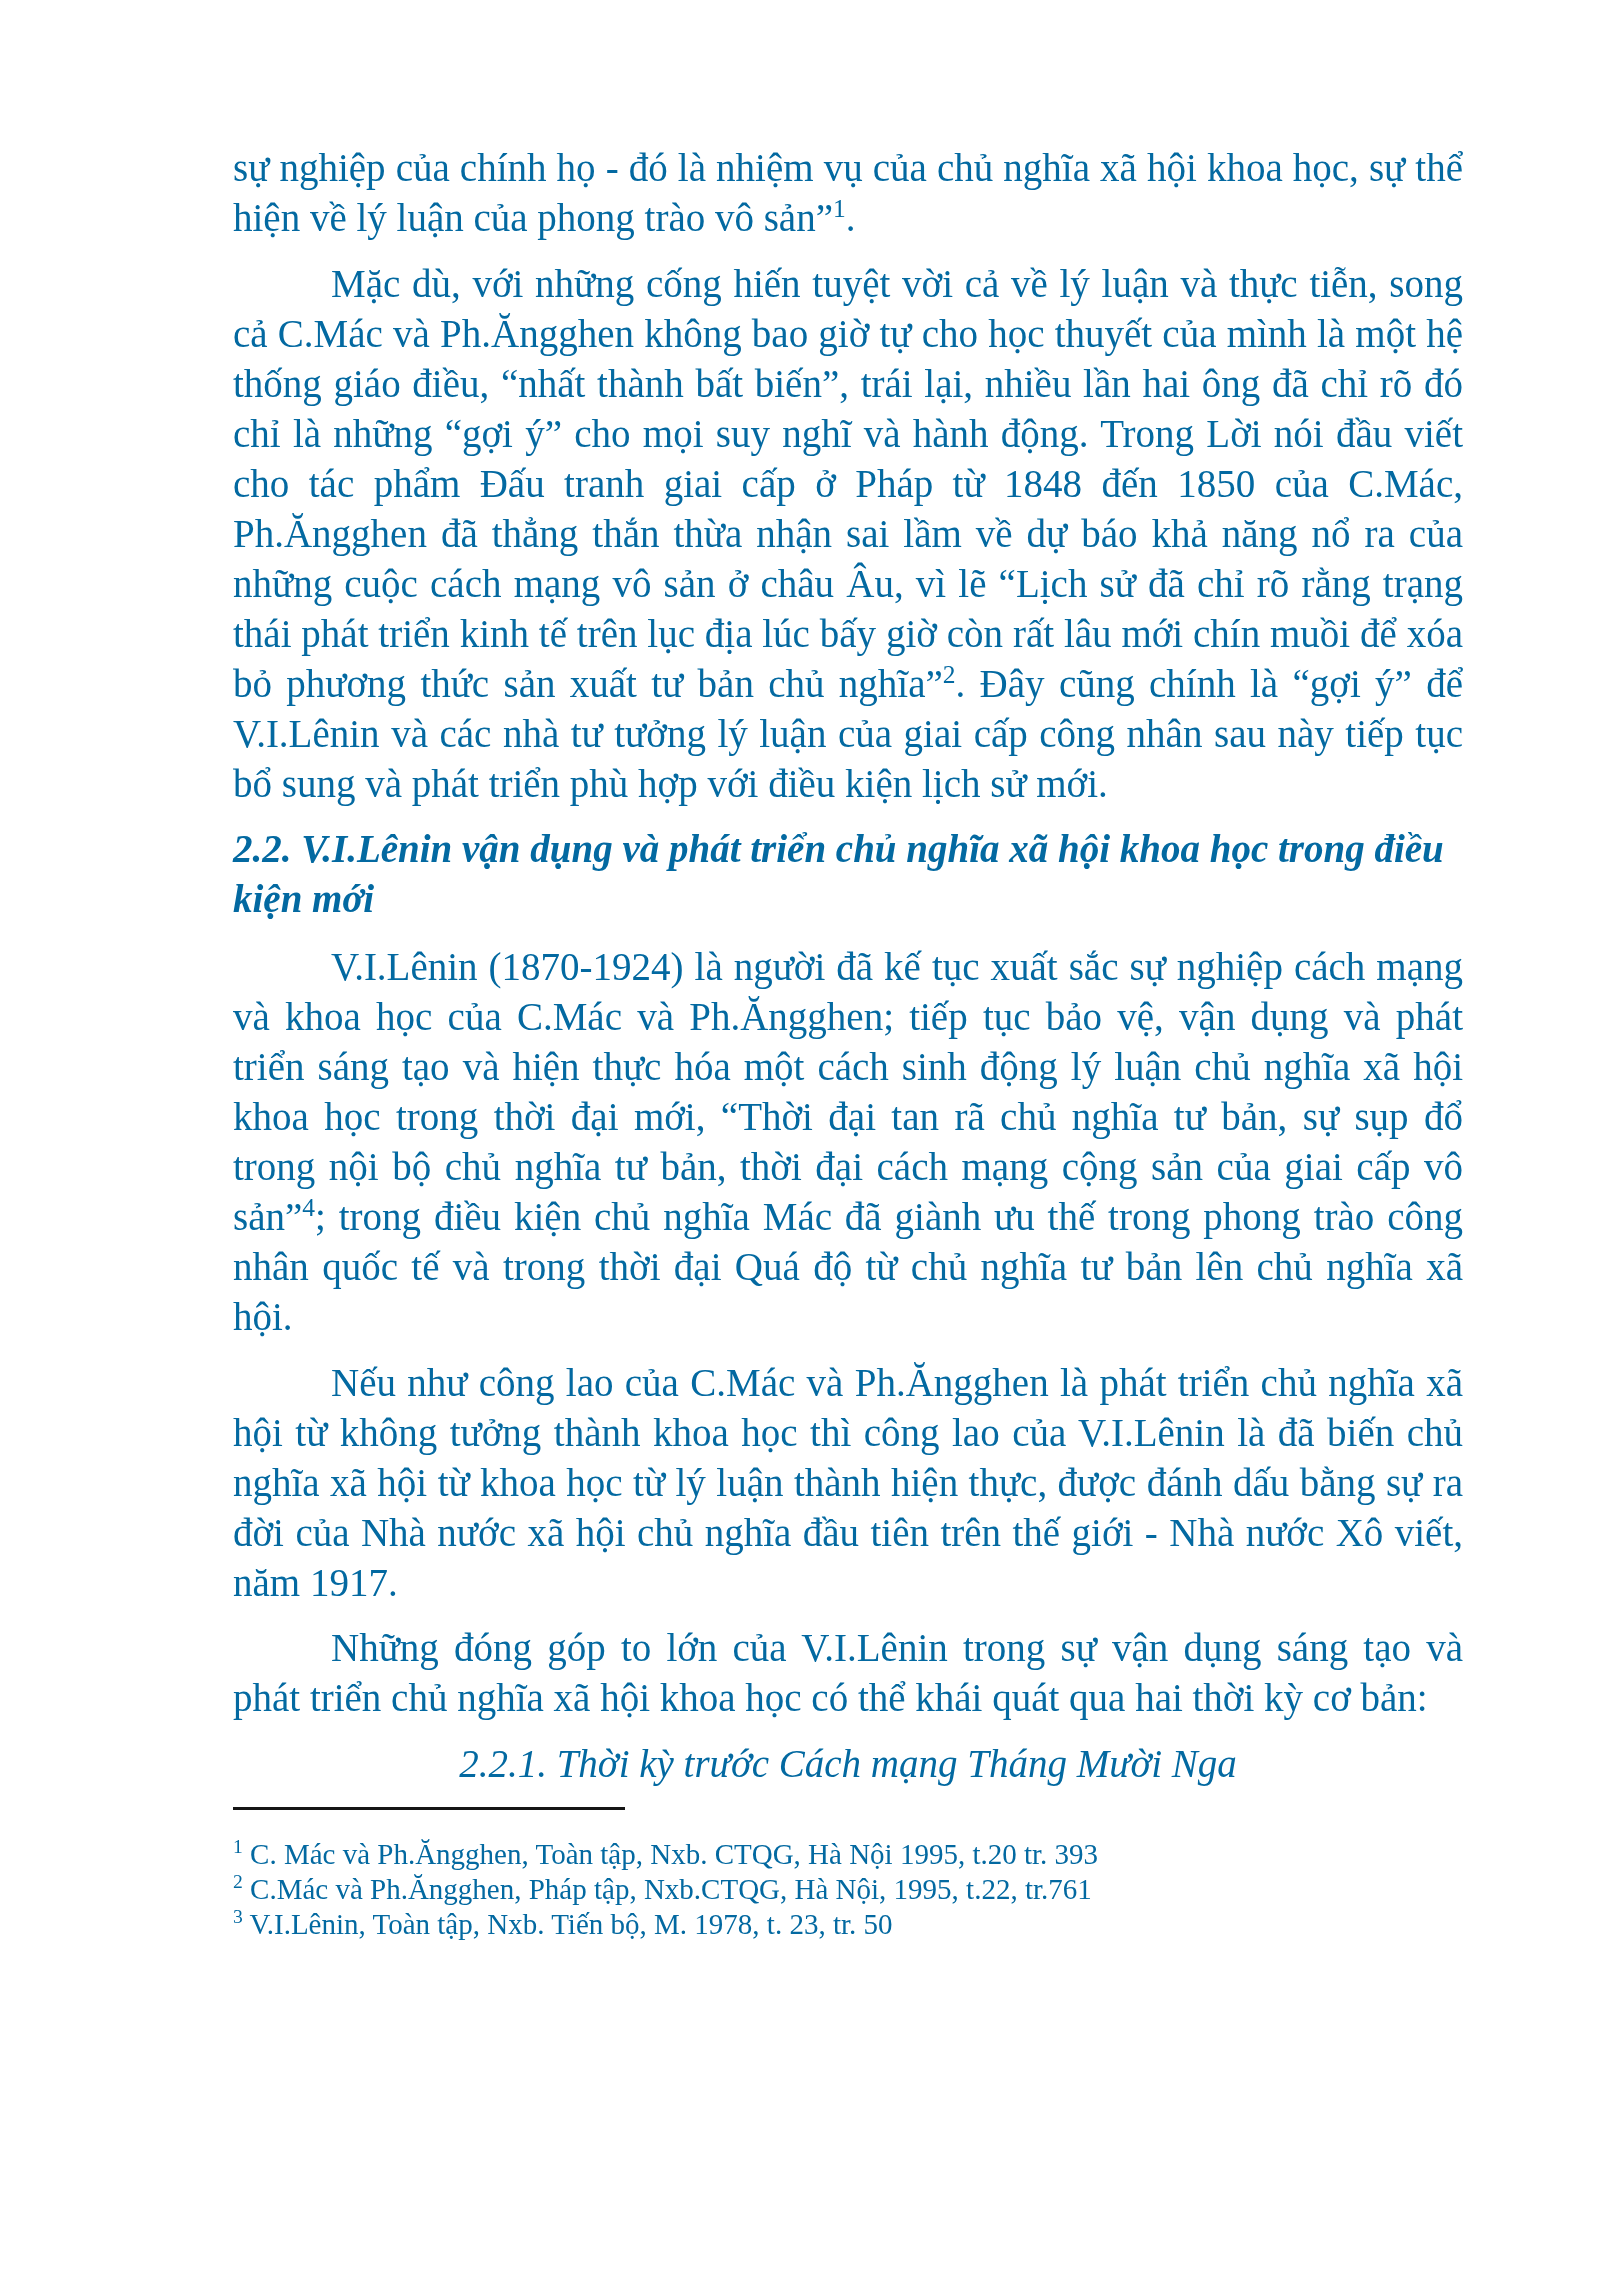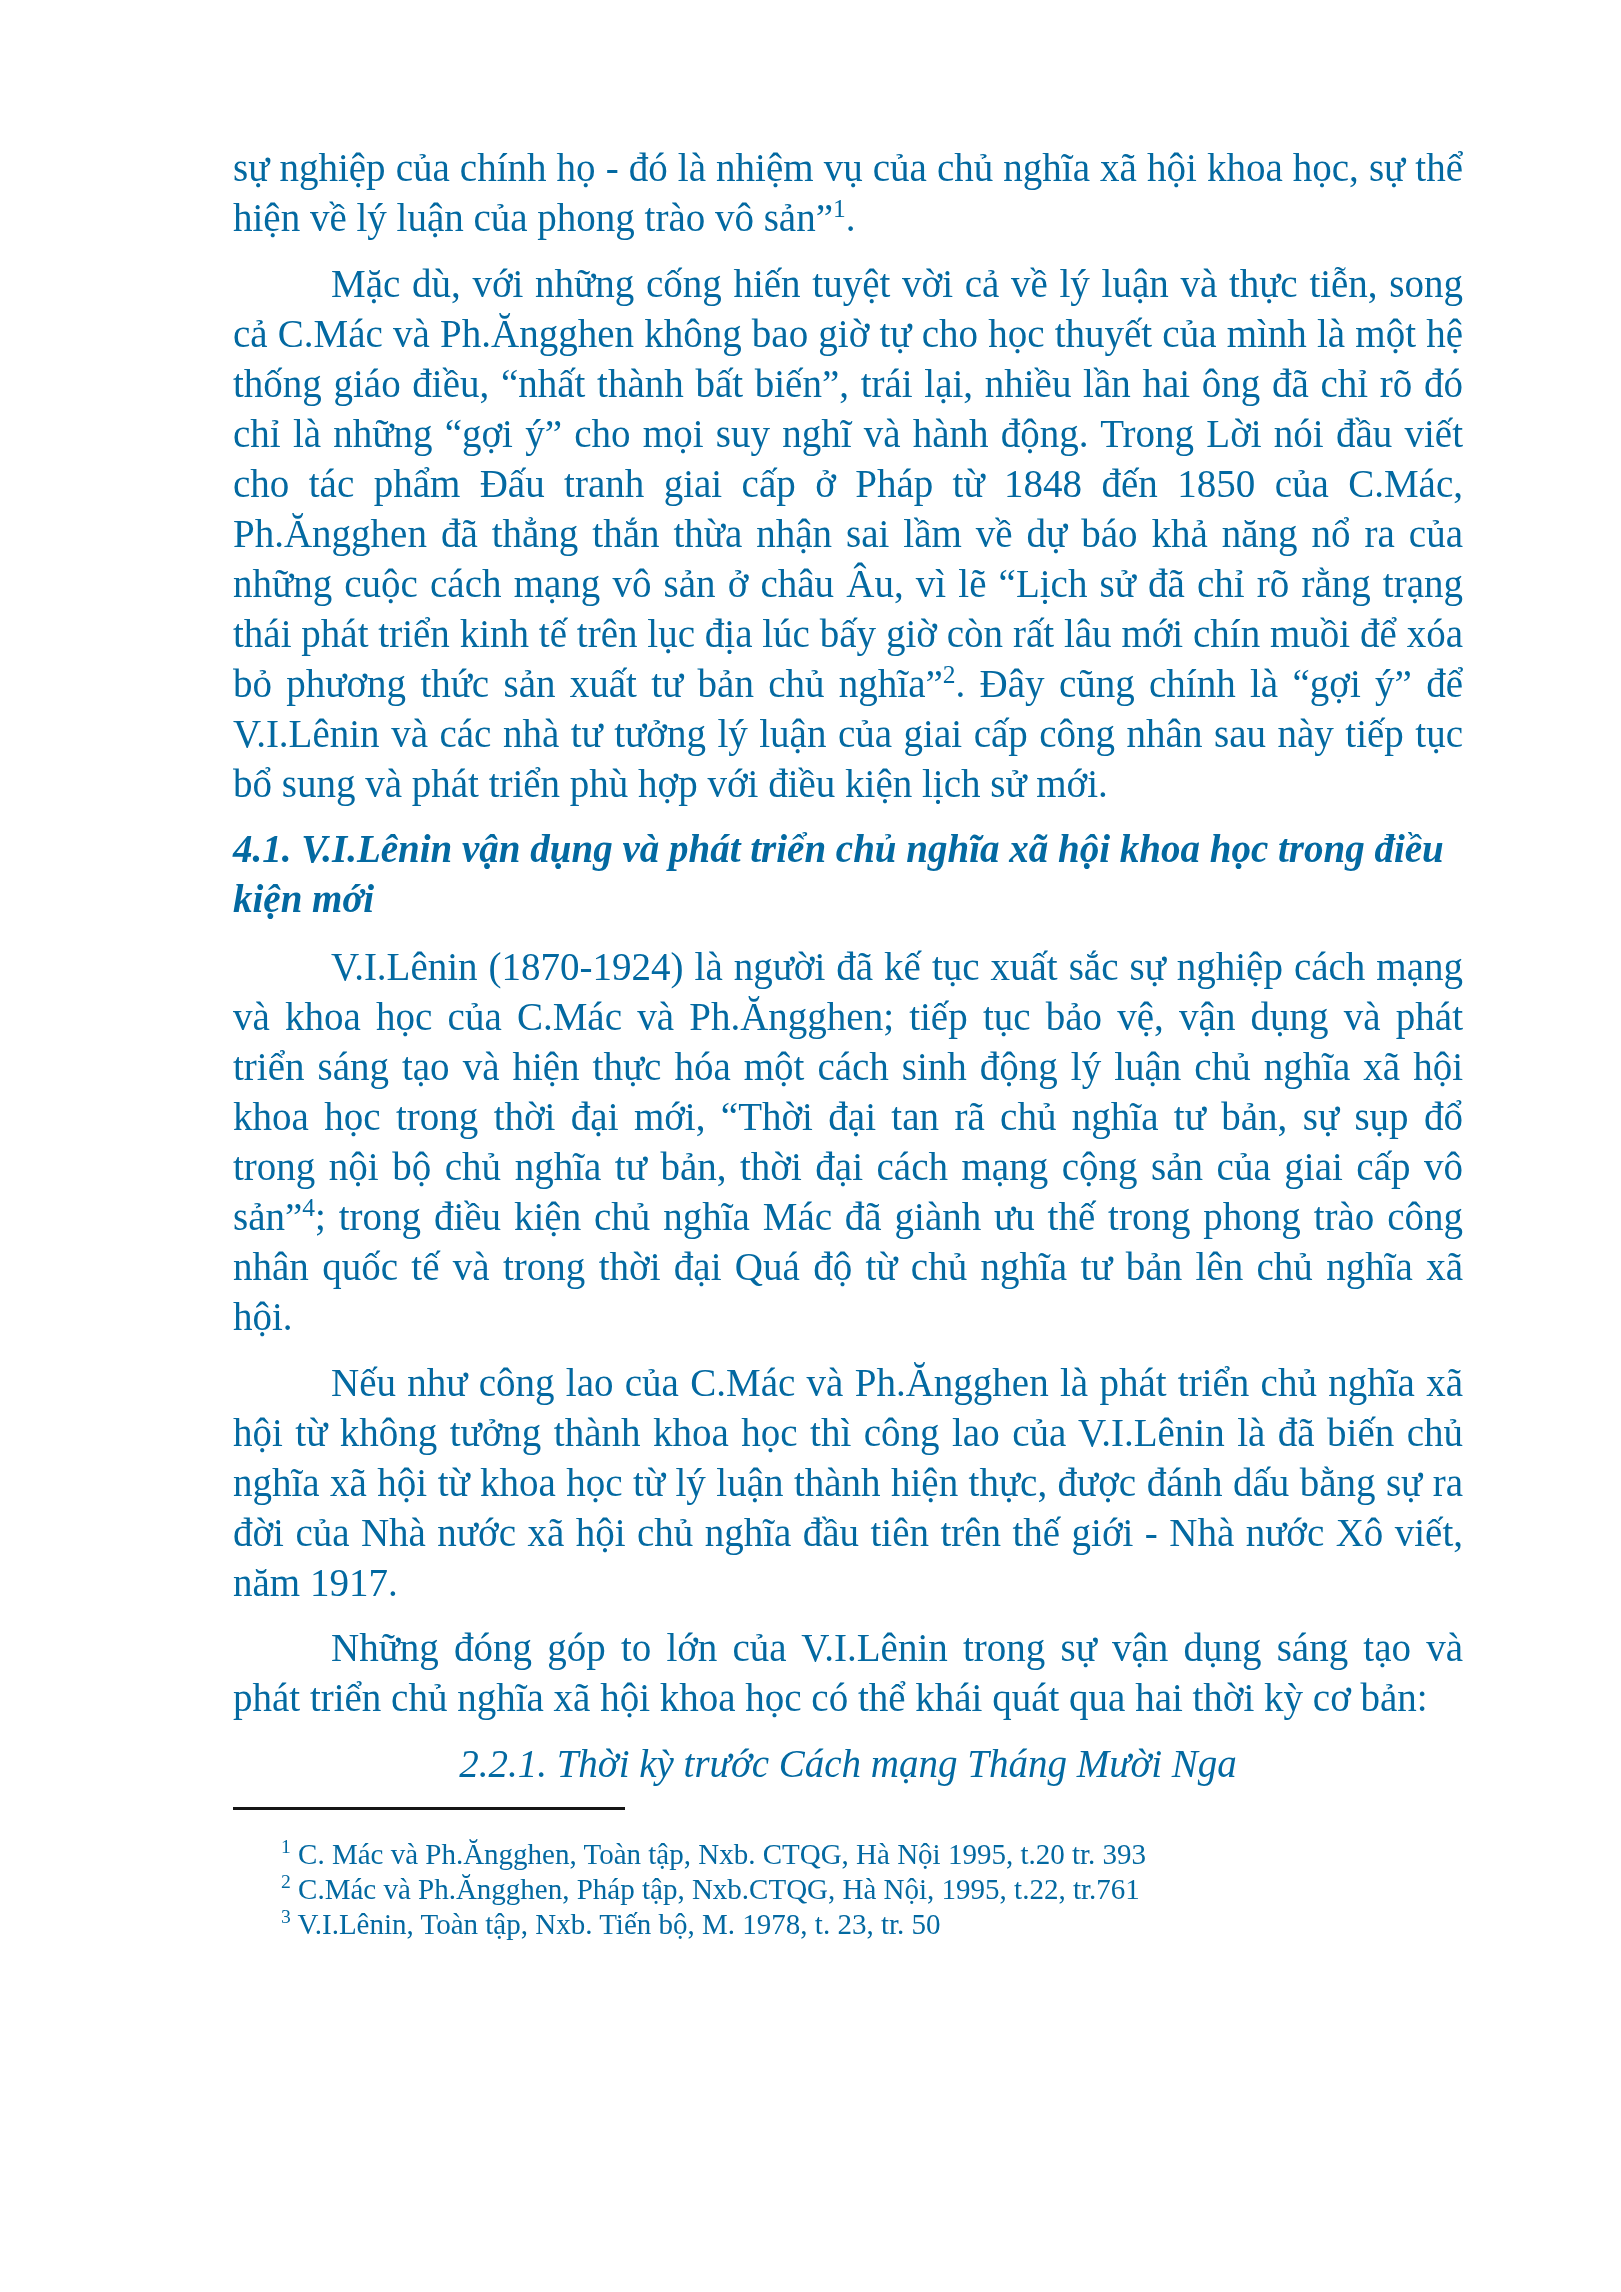--- a/index.html
+++ b/index.html
@@ -46,36 +46,35 @@
   .fnsep {
     width: 392px;
     height: 0;
     border-top: 3.9px solid #151515;
     margin: 17.6px 0 27.4px 0;
   }
   .fn {
     font-size: 29px;
     line-height: 35px;
     text-align: justify;
-    margin-left: 48px;
   }
   .fn sup { font-size: 19.6px; line-height: 0; }
 </style>
 </head>
 <body>
 
 <div class="page">
 
   <p class="body noindent"><span>sự nghiệp của chính họ - đó là nhiệm vụ của chủ nghĩa xã hội khoa học, sự thể hiện về lý luận của phong trào vô sản”</span><sup class="ref">1</sup><span>.</span></p>
 
 
   <p class="body"><span>Mặc dù, với những cống hiến tuyệt vời cả về lý luận và thực tiễn, song cả C.Mác và Ph.Ăngghen không bao giờ tự cho học thuyết của mình là một hệ thống giáo điều, “nhất thành bất biến”, trái lại, nhiều lần hai ông đã chỉ rõ đó chỉ là những “gợi ý” cho mọi suy nghĩ và hành động. Trong Lời nói đầu viết cho tác phẩm Đấu tranh giai cấp ở Pháp từ 1848 đến 1850 của C.Mác, Ph.Ăngghen đã thẳng thắn thừa nhận sai lầm về dự báo khả năng nổ ra của những cuộc cách mạng vô sản ở châu Âu, vì lẽ “Lịch sử đã chỉ rõ rằng trạng thái phát triển kinh tế trên lục địa lúc bấy giờ còn rất lâu mới chín muồi để xóa bỏ phương thức sản xuất tư bản chủ nghĩa”</span><sup class="ref">2</sup><span>. Đây cũng chính là “gợi ý” để V.I.Lênin và các nhà tư tưởng lý luận của giai cấp công nhân sau này tiếp tục bổ sung và phát triển phù hợp với điều kiện lịch sử mới.</span></p>
 
 
-  <h2 class="h22">4.1. V.I.Lênin vận dụng và phát triển chủ nghĩa xã hội khoa học trong điều kiện mới</h2>
+  <h2 class="h22">2.2. V.I.Lênin vận dụng và phát triển chủ nghĩa xã hội khoa học trong điều kiện mới</h2>
 
   <p class="body"><span>V.I.Lênin (1870-1924) là người đã kế tục xuất sắc sự nghiệp cách mạng và khoa học của C.Mác và Ph.Ăngghen; tiếp tục bảo vệ, vận dụng và phát triển sáng tạo và hiện thực hóa một cách sinh động lý luận chủ nghĩa xã hội khoa học trong thời đại mới, “Thời đại tan rã chủ nghĩa tư bản, sự sụp đổ trong nội bộ chủ nghĩa tư bản, thời đại cách mạng cộng sản của giai cấp vô sản”</span><sup class="ref">4</sup><span>; trong điều kiện chủ nghĩa Mác đã giành ưu thế trong phong trào công nhân quốc tế và trong thời đại Quá độ từ chủ nghĩa tư bản lên chủ nghĩa xã hội.</span></p>
 
   <p class="body"><span>Nếu như công lao của C.Mác và Ph.Ăngghen là phát triển chủ nghĩa xã hội từ không tưởng thành khoa học thì công lao của V.I.Lênin là đã biến chủ nghĩa xã hội từ khoa học từ lý luận thành hiện thực, được đánh dấu bằng sự ra đời của Nhà nước xã hội chủ nghĩa đầu tiên trên thế giới - Nhà nước Xô viết, năm 1917.</span></p>
 
   <p class="body"><span>Những đóng góp to lớn của V.I.Lênin trong sự vận dụng sáng tạo và phát triển chủ nghĩa xã hội khoa học có thể khái quát qua hai thời kỳ cơ bản:</span></p>
 
   <h3 class="h221">2.2.1. Thời kỳ trước Cách mạng Tháng Mười Nga</h3>
 
 

